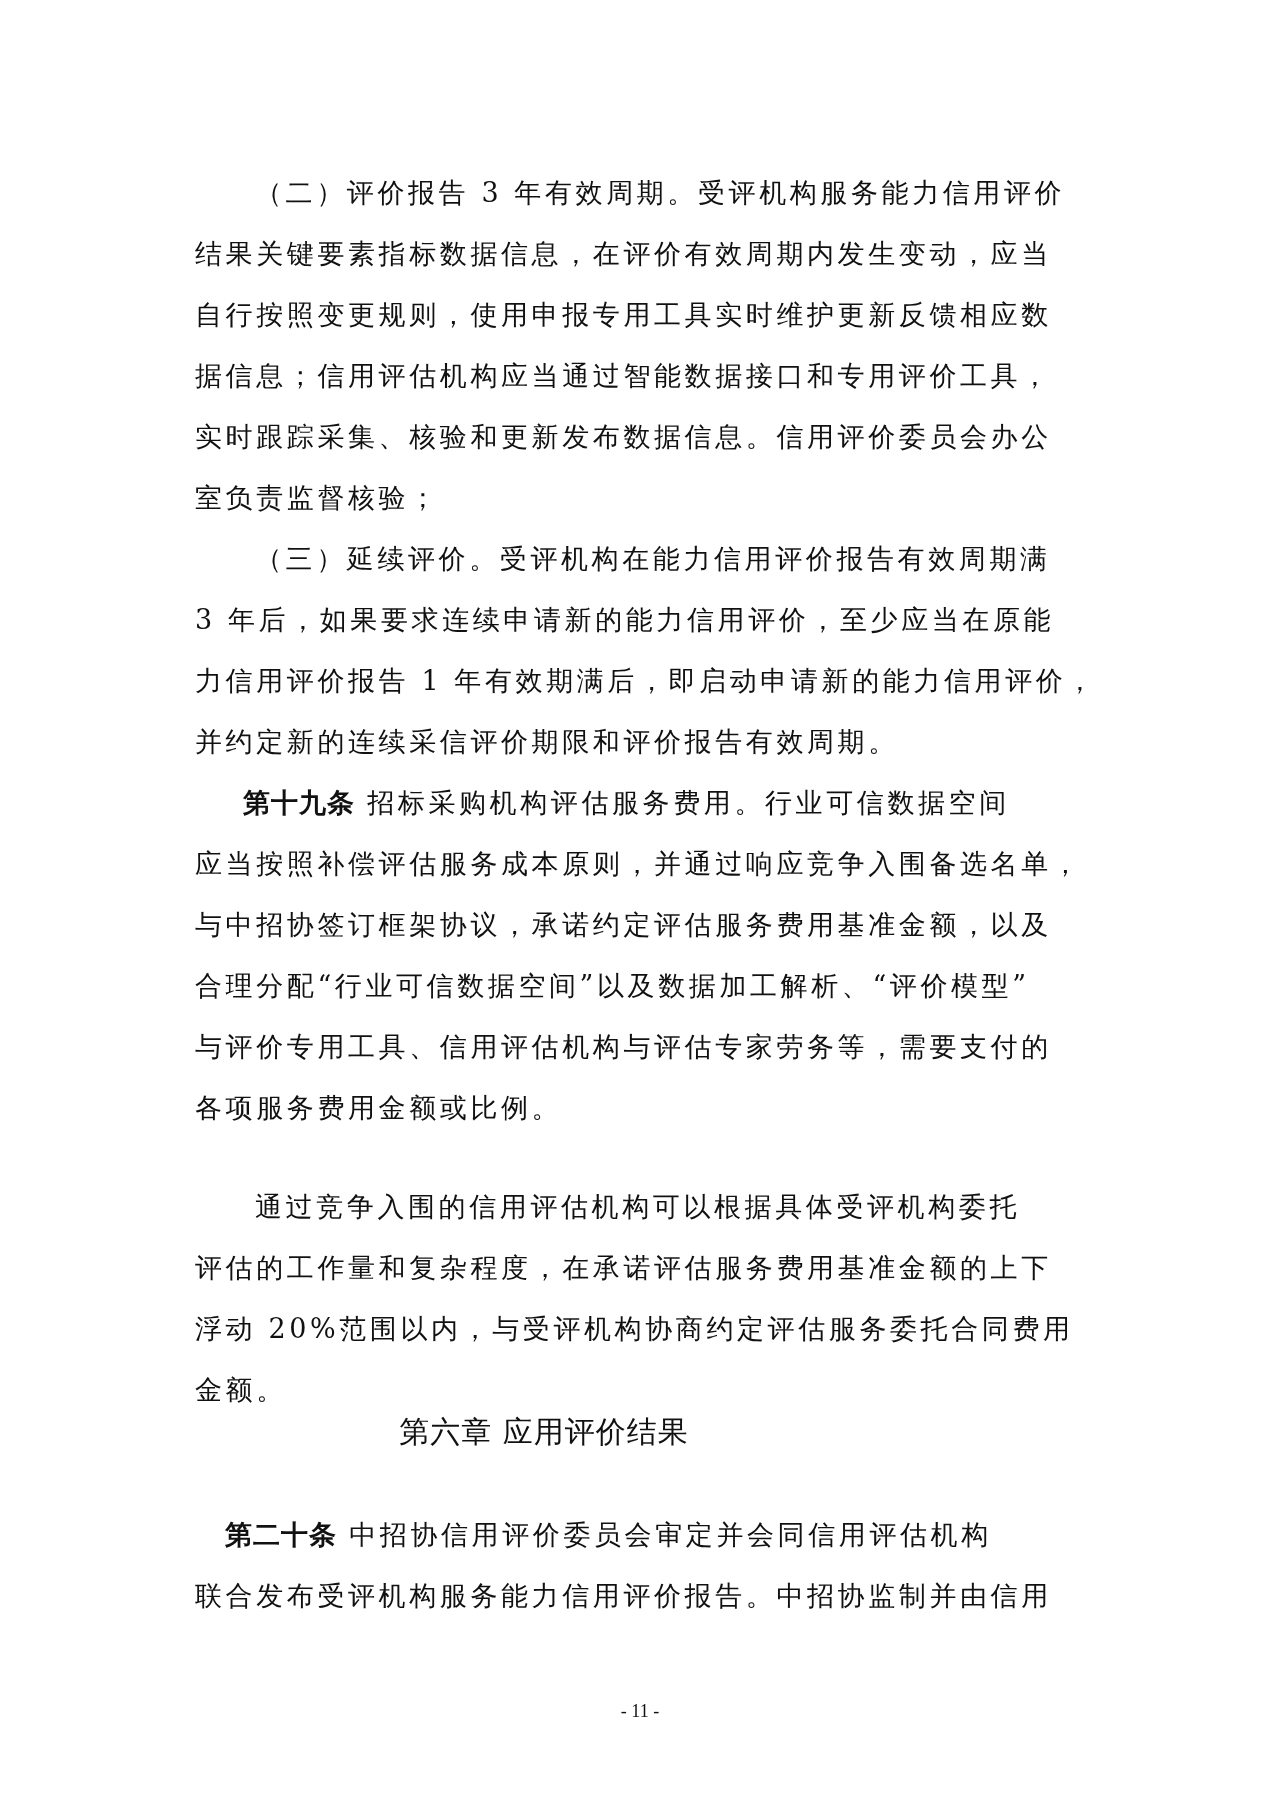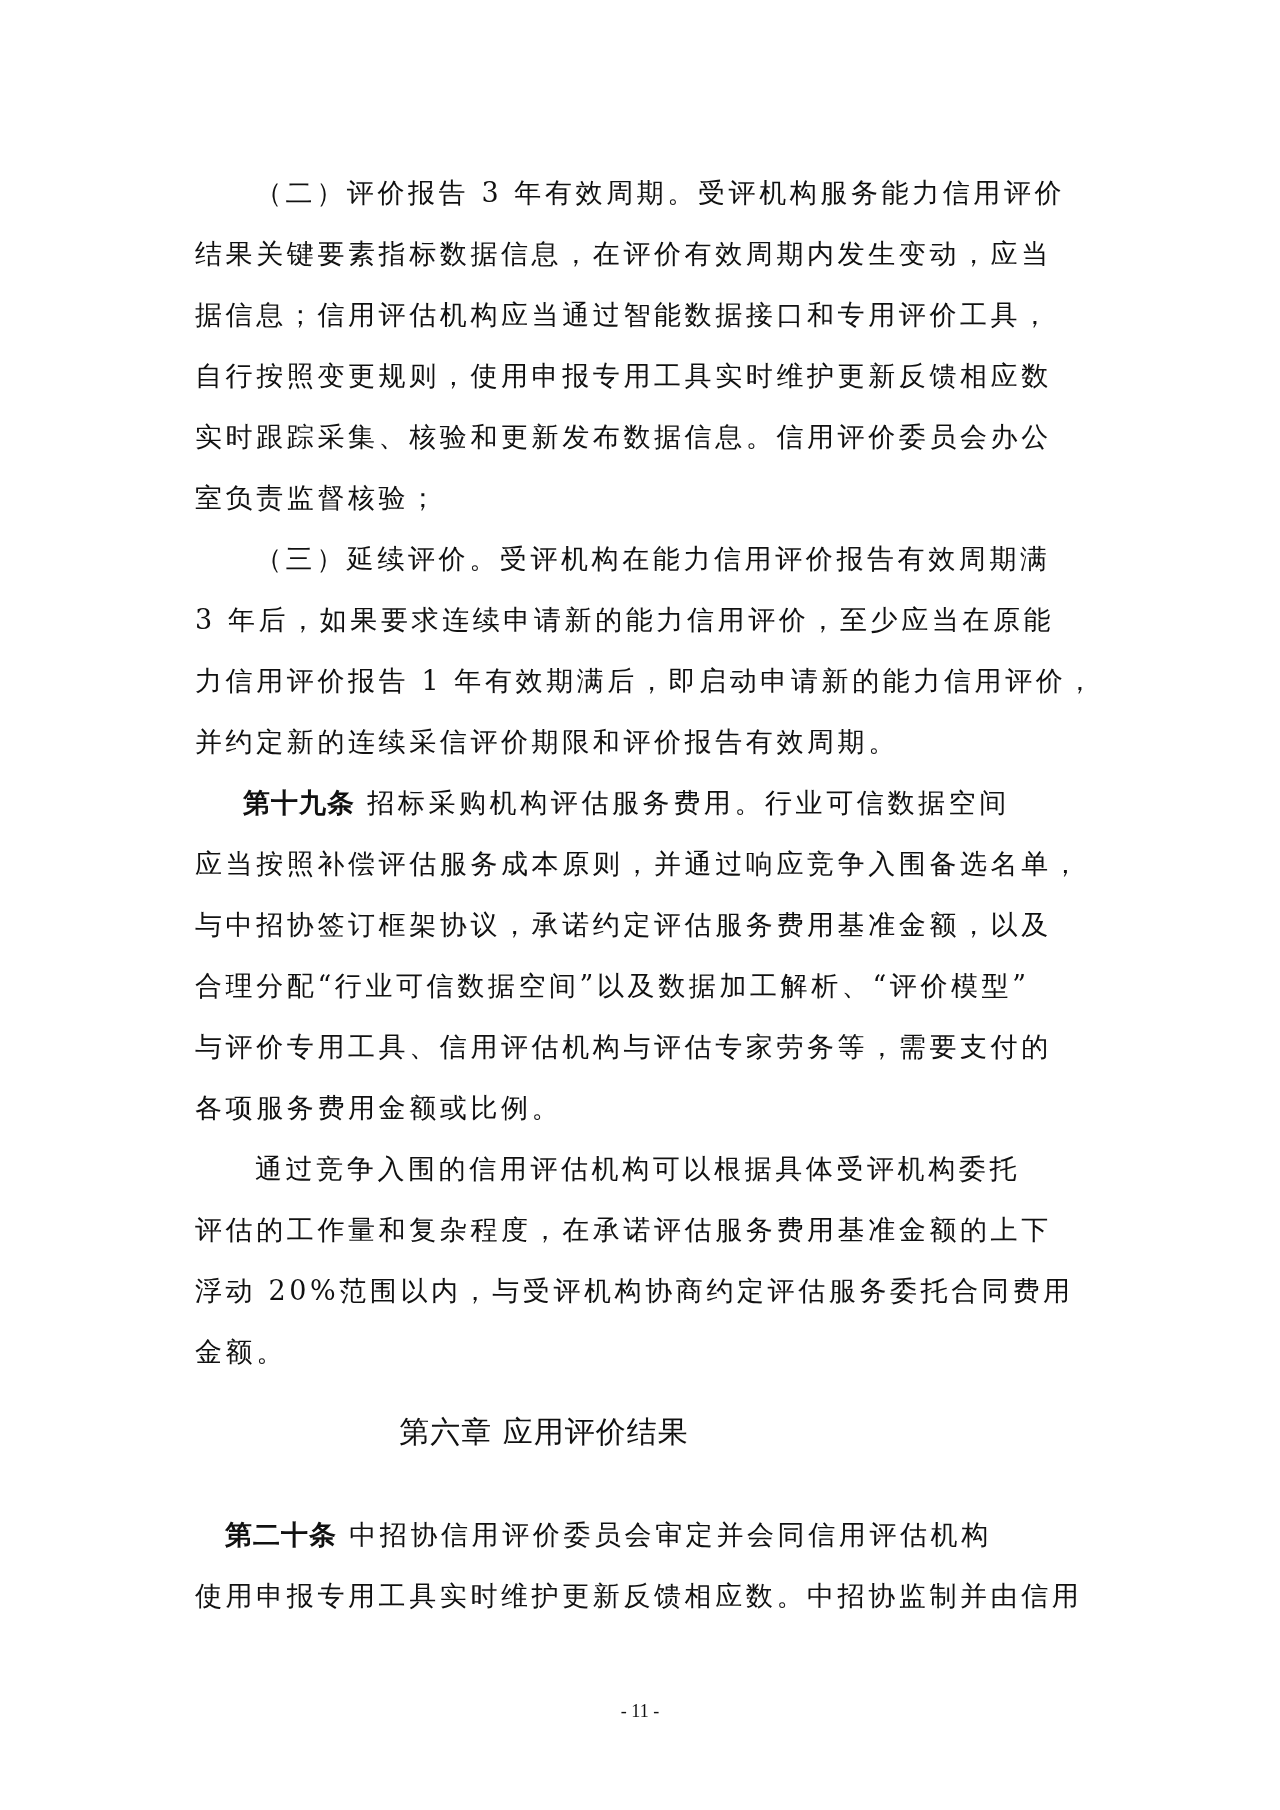--- a/index.html
+++ b/index.html
@@ -68,51 +68,51 @@
     }
   </style>
 </head>
 <body>
 
 <div class="page">
 
   <div class="body-text" style="top:162px;">
     <span class="line indent">（二）评价报告 3 年有效周期。受评机构服务能力信用评价</span>
     <span class="line">结果关键要素指标数据信息，在评价有效周期内发生变动，应当</span>
+    <span class="line">自行按照变更规则，使用申报专用工具实时维护更新反馈相应数</span>
     <span class="line">据信息；信用评估机构应当通过智能数据接口和专用评价工具，</span>
-    <span class="line">自行按照变更规则，使用申报专用工具实时维护更新反馈相应数</span>
     <span class="line">实时跟踪采集、核验和更新发布数据信息。信用评价委员会办公</span>
     <span class="line">室负责监督核验；</span>
   </div>
 
   <div class="body-text" style="top:528px;">
     <span class="line indent">（三）延续评价。受评机构在能力信用评价报告有效周期满</span>
     <span class="line">3 年后，如果要求连续申请新的能力信用评价，至少应当在原能</span>
     <span class="line">力信用评价报告 1 年有效期满后，即启动申请新的能力信用评价，</span>
     <span class="line">并约定新的连续采信评价期限和评价报告有效周期。</span>
   </div>
 
   <div class="body-text" style="top:772px;">
     <span class="line indent-art"><span class="bold-lead">第十九条</span><span> 招标采购机构评估服务费用。行业可信数据空间</span></span>
     <span class="line">应当按照补偿评估服务成本原则，并通过响应竞争入围备选名单，</span>
     <span class="line">与中招协签订框架协议，承诺约定评估服务费用基准金额，以及</span>
     <span class="line">合理分配“行业可信数据空间”以及数据加工解析、“评价模型”</span>
     <span class="line">与评价专用工具、信用评估机构与评估专家劳务等，需要支付的</span>
     <span class="line">各项服务费用金额或比例。</span>
   </div>
 
-  <div class="body-text" style="top:1138px;">
+  <div class="body-text" style="top:1176px;">
     <span class="line indent">通过竞争入围的信用评估机构可以根据具体受评机构委托</span>
     <span class="line">评估的工作量和复杂程度，在承诺评估服务费用基准金额的上下</span>
     <span class="line">浮动 20%范围以内，与受评机构协商约定评估服务委托合同费用</span>
     <span class="line">金额。</span>
   </div>
 
   <div class="chapter-heading">第六章  应用评价结果</div>
 
   <div class="body-text" style="top:1504px;">
     <span class="line indent-art" style="padding-left:30px;"><span class="bold-lead">第二十条</span><span> 中招协信用评价委员会审定并会同信用评估机构</span></span>
-    <span class="line">使用申报专用工具实时维护更新反馈相应数。中招协监制并由信用</span>
+    <span class="line">联合发布受评机构服务能力信用评价报告。中招协监制并由信用</span>
   </div>
 
   <div class="page-number">- 11 -</div>
 
 </div>
 
 </body></html>

